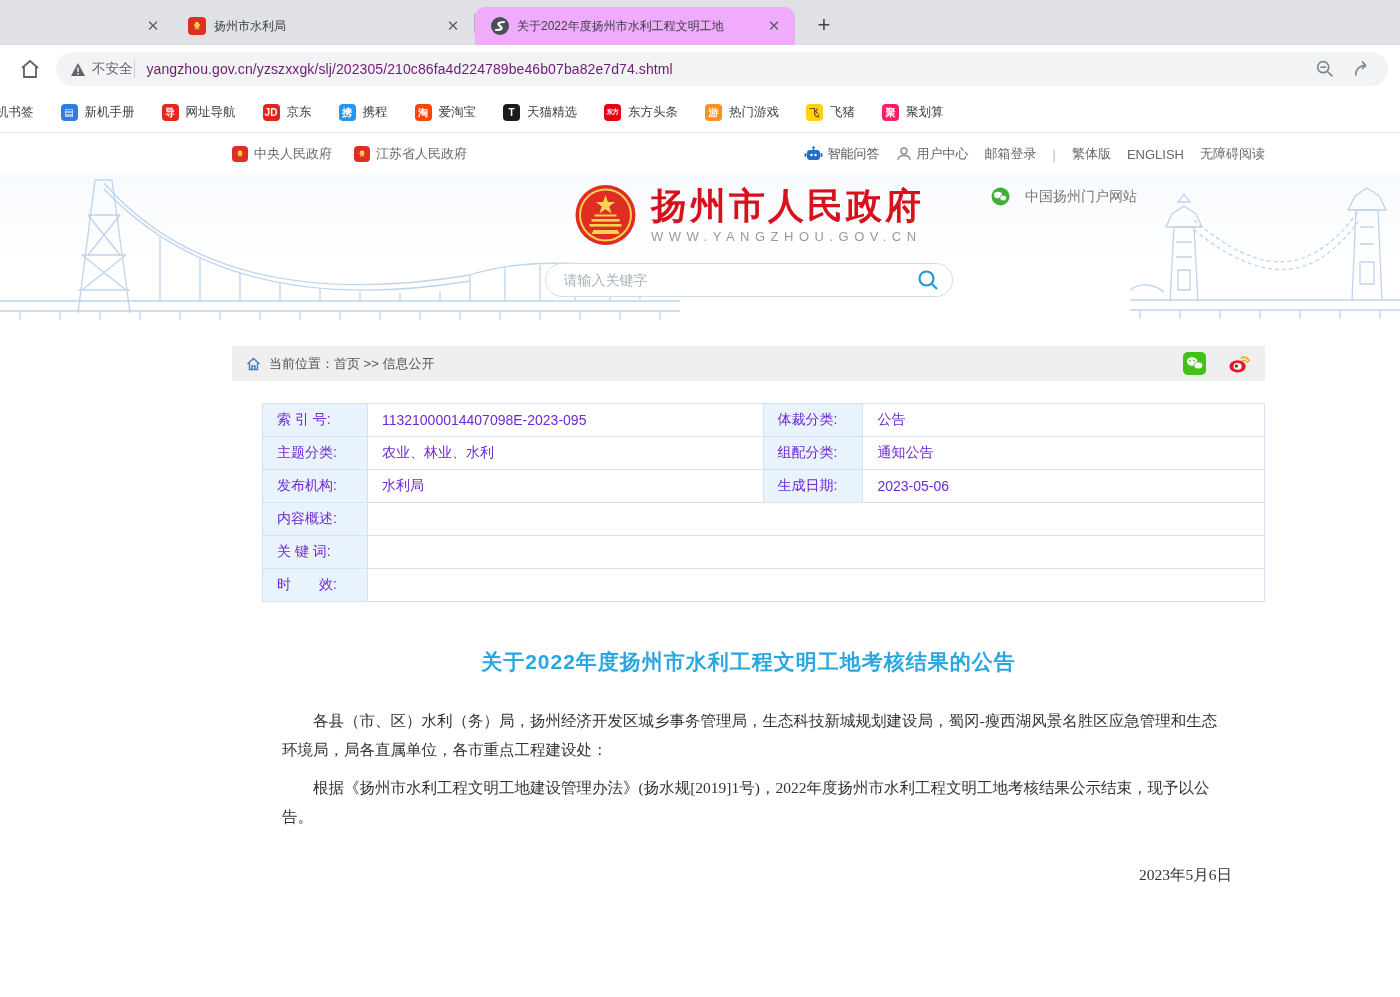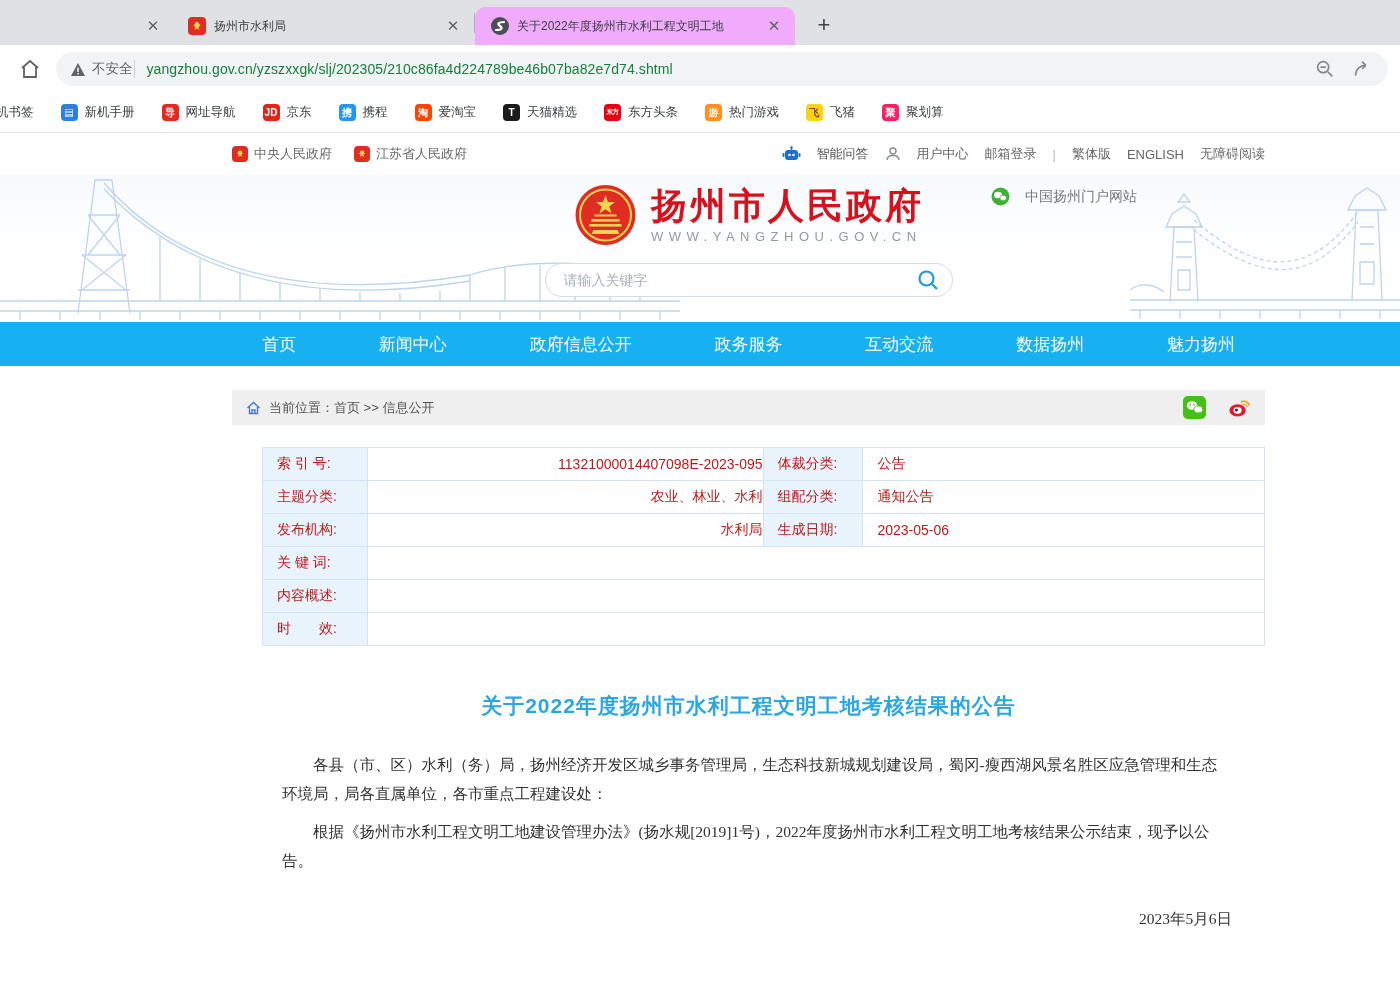--- a/index.html
+++ b/index.html
@@ -18,38 +18,38 @@
   .newtab { width:30px; height:30px; margin:0 0 4px 14px; font-size:22px; color:#444; text-align:center; line-height:28px; cursor:pointer; }
 
   .emblem-ico { width:18px; height:18px; border-radius:4px; background:radial-gradient(circle at 50% 42%, #ffd24d 0 18%, #e02d24 19% 100%); display:flex; align-items:center; justify-content:center; color:#ffd24d; font-size:10px; }
   .swirl-ico { width:18px; height:18px; border-radius:50%; background:#4a4f55; color:#fff; display:flex; align-items:center; justify-content:center; font-size:12px; font-weight:bold; }
 
   .toolbar { height:48px; background:#fff; display:flex; align-items:center; padding:0 12px; }
   .home-ico { width:24px; height:24px; margin:0 14px 0 6px; }
   .addressbar { flex:1; height:34px; background:#f1f3f4; border-radius:17px; display:flex; align-items:center; padding:0 14px; font-size:14px; color:#202124; }
   .sec-label { color:#5f6368; font-size:13.5px; margin:0 1px 0 6px; }
   .addr-div { width:1px; height:18px; background:#cdd0d4; margin-right:12px; }
-  .url-text { color:#15803d; letter-spacing:.1px; }
+  .url-text { color:#701a75; letter-spacing:.1px; }
   .addr-spacer { flex:1; }
   .addr-ico { width:22px; height:22px; margin-left:16px; }
 
   .bookmarks { height:40px; background:#fff; display:flex; align-items:center; border-bottom:1px solid #e8e8e8; }
   .bm { display:flex; align-items:center; margin-right:27px; cursor:pointer; white-space:nowrap; }
   .bm-ico { width:17px; height:17px; border-radius:4px; color:#fff; font-size:10px; font-weight:bold; display:flex; align-items:center; justify-content:center; margin-right:7px; overflow:hidden; }
   .bm-label { font-size:12.5px; color:#3c4043; }
   .bm.first { margin-left:-4px; }
   .bm-small { font-size:6.5px !important; letter-spacing:-.5px; }
 
   
   .utilitybar { height:42px; background:#fff; display:flex; align-items:center; font-size:13px; color:#666; }
   .util-inner { width:1033px; margin-left:232px; display:flex; align-items:center; }
   .gov-link { display:flex; align-items:center; margin-right:22px; cursor:pointer; }
   .gov-link .emblem-ico { width:16px; height:16px; margin-right:6px; font-size:9px; }
   .util-right { margin-left:auto; display:flex; align-items:center; gap:16px; }
-  .util-item { display:flex; align-items:center; gap:16px; cursor:pointer; color:#666; }
+  .util-item { display:flex; align-items:center; gap:5px; cursor:pointer; color:#666; }
   .util-item.qa { color:#555; }
   .util-div { color:#bbb; }
 
   .banner { height:147px; position:relative; background:linear-gradient(#f7fafd, #ffffff 60%); overflow:hidden; }
   .banner svg.art { position:absolute; bottom:0; opacity:.75; }
   .banner-inner { width:1033px; margin-left:232px; position:relative; height:100%; }
   .logo-row { position:absolute; top:8px; left:50%; transform:translateX(-50%); display:flex; align-items:center;justify-content:space-between; }
   .logo-emblem { width:64px; height:64px; margin-right:14px; }
   .site-title { font-size:36px; font-weight:bold; color:#d7101c; letter-spacing:3px; line-height:1.1; }
   .site-url { font-size:13px; color:#9a9a9a; letter-spacing:5.5px; margin-top:4px; }
@@ -62,24 +62,24 @@
   .nav-inner { width:1033px; margin-left:232px; height:100%; display:flex; justify-content:space-between; align-items:center; padding:0 30px; }
   .nav-item { color:#fff; font-size:17px; cursor:pointer; white-space:nowrap; }
 
   .content { width:1033px; margin-left:232px; }
   .breadcrumb-bar { margin-top:24px; height:35px; background:#efefef; display:flex; align-items:center; padding:0 14px; font-size:13px; color:#555; }
   .crumb-home { width:15px; height:14px; margin-right:8px; }
   .crumb-right { margin-left:auto; display:flex; align-items:center; gap:22px; }
   .share-ico { width:23px; height:23px; cursor:pointer; }
 
   table.meta { margin:22px 0 0 30px; width:1003px; border-collapse:collapse; font-size:14px; }
-  table.meta td { border:1px solid #d3e3f1; height:33px; padding:0 0 0 14px; color:#b91c1c; }
+  table.meta td { border:1px solid #d3e3f1; height:33px; padding:0 0 0 14px; color:#6d28d9; }
   td.lbl { background:#e9f3fb; color:#444; padding-left:22px; width:105px; }
   td.lbl2 { background:#e9f3fb; color:#444; padding-left:20px; width:100px; }
-  td.v1 { width:396px;text-align:right; }
+  td.v1 { width:396px; }
   td.v2 { width:402px; }
 
   .article-title { margin-top:46px; text-align:center; font-size:21px; font-weight:bold; color:#2aa7e1; letter-spacing:1px; }
   .article-body { font-family:"Liberation Serif","DejaVu Serif",serif; font-size:15.5px; color:#333; line-height:1.9; padding:30px 33px 0 50px; }
   .article-body p.ind { text-indent:2em; }
   .article-body p.p2 { margin-top:8px; }
   .article-date { text-align:right; margin-top:28px; padding-right:0; }
 </style>
 </head>
 <body>
@@ -273,31 +273,20 @@
       <div class="searchbox">
         <input type="text" placeholder="请输入关键字" style="">
         <svg width="24" height="24" viewBox="0 0 24 24" fill="none" stroke="#1f9ad6" stroke-width="2.2">
           <circle cx="10.5" cy="10.5" r="7"></circle>
             <line x1="16" y1="16" x2="21" y2="21"></line>
         </svg>
       </div>
     </div>
   </div>
 
-  <div class="navbar">
-    <div class="nav-inner">
-      <span class="nav-item">首页</span>
-      <span class="nav-item">新闻中心</span>
-      <span class="nav-item">政府信息公开</span>
-      <span class="nav-item">政务服务</span>
-      <span class="nav-item">互动交流</span>
-      <span class="nav-item">数据扬州</span>
-      <span class="nav-item">魅力扬州</span>
-    </div>
-  </div>
 
   <div class="content">
 
     <div class="breadcrumb-bar">
       <svg class="crumb-home" viewBox="0 0 15 14" fill="none" stroke="#4a7dbf" stroke-width="1.4">
         <path d="M1.5 7 L7.5 1.5 L13.5 7 M3.5 6 V12.5 H11.5 V6 M6 12.5 V9 H9 V12.5"></path>
       </svg>
       <span>当前位置：</span>
       <span>首页 &gt;&gt; 信息公开</span>
       <div class="crumb-right">
@@ -332,25 +321,25 @@
         <td class="lbl2">组配分类:</td>
         <td class="v2">通知公告</td>
       </tr>
       <tr>
         <td class="lbl">发布机构:</td>
         <td class="v1">水利局</td>
         <td class="lbl2">生成日期:</td>
         <td class="v2">2023-05-06</td>
       </tr>
       <tr>
+        <td class="lbl">内容概述:</td>
+        <td colspan="3"></td>
+      </tr>
+      <tr>
         <td class="lbl">关 键 词:</td>
-        <td colspan="3"></td>
-      </tr>
-      <tr>
-        <td class="lbl">内容概述:</td>
         <td colspan="3"></td>
       </tr>
       <tr>
         <td class="lbl">时　　效:</td>
         <td colspan="3"></td>
       </tr>
     </tbody>
       </table>
 
     <div class="article-title">关于2022年度扬州市水利工程文明工地考核结果的公告</div>

